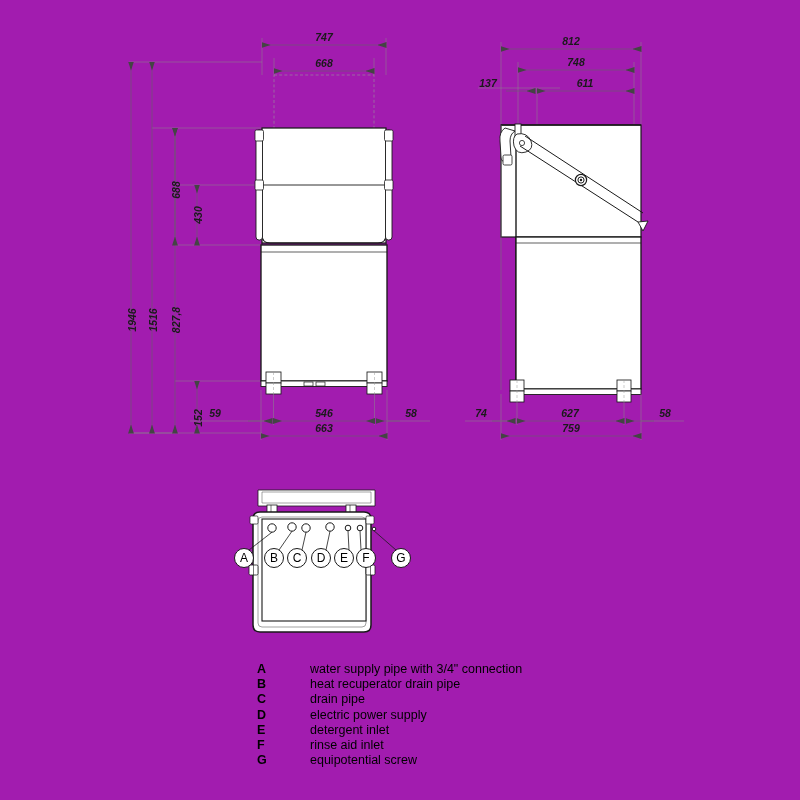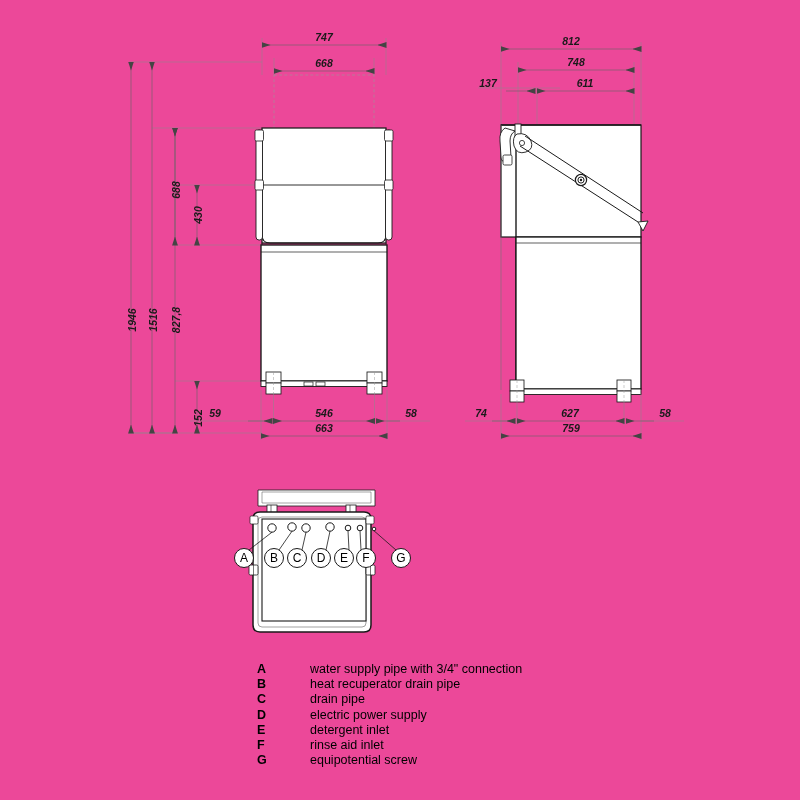--- a/index.html
+++ b/index.html
@@ -10,21 +10,21 @@
   body {
     width: 800px;
     height: 800px;
     font-family: "Liberation Sans", sans-serif;
     overflow: hidden;
   }
   #sheet {
     position: relative;
     width: 800px;
     height: 800px;
-    background: #ec4899;
+    background: #a21caf;
   }
   svg.drawing {
     position: absolute;
     left: 0;
     top: 0;
     width: 800px;
     height: 800px;
   }
   .dim-text {
     font-family: "Liberation Sans", sans-serif;

